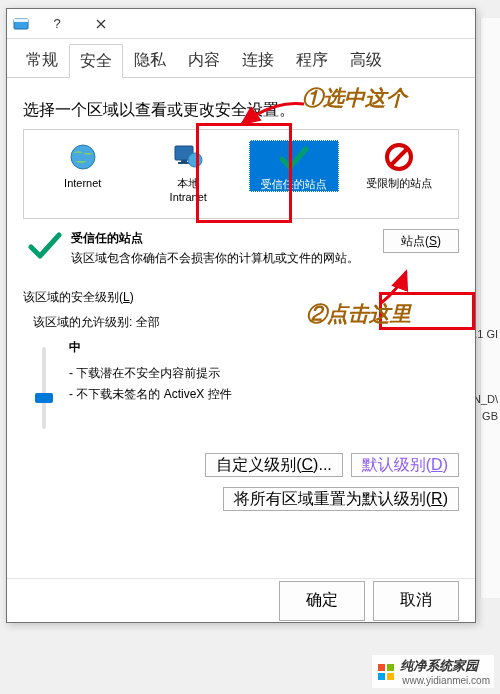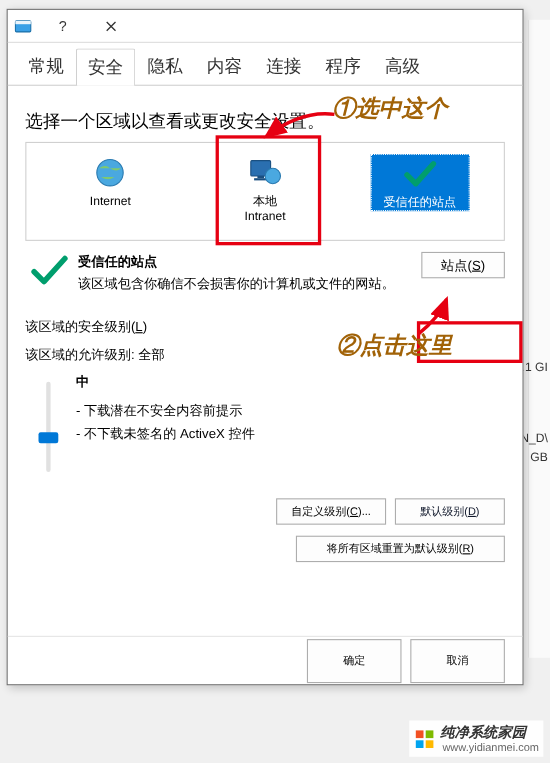--- a/index.html
+++ b/index.html
@@ -20,31 +20,31 @@
   .zone-item.selected { background: #0078d7; color: #fff; border: 1px dotted #fff; }
   .zone-box-outer { position: relative; }
   .red-box1 { position: absolute; border: 3px solid #e60012; pointer-events: none; }
   .desc-row { display: flex; align-items: flex-start; margin-top: 8px; }
   .check-icon { width: 36px; margin: 0 8px 0 4px; }
   .desc-text { flex: 1; font-size: 12px; line-height: 1.5; padding-right: 8px; }
   .desc-text .bold { font-weight: bold; margin-bottom: 2px; }
   .sites-btn { margin-left: auto; min-width: 76px; height: 24px; border: 1px solid #adadad; background: #fdfdfd; font-size: 12px; padding: 0 10px; cursor: pointer; }
   .sec-level { margin-top: 22px; font-size: 12px; }
   .sec-level .heading { margin-bottom: 8px; }
-  .sec-level .allow { margin-bottom: 6px; }
+  .sec-level .allow { margin-left: 10px; margin-bottom: 6px; }
   .slider-row { display: flex; margin-left: 10px; }
   .slider-col { width: 22px; display: flex; flex-direction: column; align-items: center; padding-top: 6px; }
   .slider-track { width: 4px; height: 82px; background: #e1e1e1; border-radius: 2px; position: relative; margin-top: 4px; }
   .slider-thumb { position: absolute; width: 18px; height: 10px; background: #0078d7; left: -7px; border-radius: 2px; }
   .slider-text { margin-left: 14px; line-height: 1.8; font-size: 12px; }
   .slider-text .level { font-weight: bold; margin-bottom: 4px; }
   .btn-row { display: flex; justify-content: flex-end; gap: 8px; margin-top: 24px; }
   .btn-row2 { display: flex; justify-content: flex-end; margin-top: 10px; }
-  .btn { min-width: 100px; height: 24px; border: 1px solid #adadad; background: #fdfdfd; font-size: 10px; padding: 0 10px; cursor: pointer; }
-  .btn.disabled { color: #0f172a; cursor: default; }
+  .btn { min-width: 100px; height: 24px; border: 1px solid #adadad; background: #fdfdfd; font-size: 16px; padding: 0 10px; cursor: pointer; }
+  .btn.disabled { color: #8b5cf6; cursor: default; }
   .footer { height: 44px; display: flex; align-items: center; justify-content: flex-end; gap: 8px; padding: 0 16px; border-top: 1px solid #e5e5e5; }
   .footer .btn { min-width: 86px; height: 40px; }
   .annot { position: absolute; color: #a16207; font-size: 21px; font-weight: bold; pointer-events: none; font-style: italic; }
   .arrow { position: absolute; pointer-events: none; }
   .bg-strip { position: absolute; right: 0; top: 18px; width: 20px; height: 580px; background: #fafafa; border-left: 1px solid #e5e5e5; }
   .bg-text { position: absolute; right: 2px; font-size: 11px; color: #333; }
   .watermark { position: absolute; right: 6px; bottom: 6px; display: flex; align-items: center; font-size: 13px; color: #333; background: rgba(255,255,255,0.9); padding: 2px 4px; }
   .watermark .wm-icon { width: 20px; height: 20px; margin-right: 4px; }
   .watermark .sub { font-size: 10px; color: #666; margin-left: 2px; }
   .underline { text-decoration: underline; }
@@ -111,20 +111,29 @@
 Intranet</div>
         </div>
         <div class="zone-item selected">
           <div class="zicon">
             <svg width="32" height="30" viewBox="0 0 32 30">
                 <path d="M4 16 L12 24 L28 6" stroke="#009e6d" stroke-width="5" fill="none" stroke-linecap="round" stroke-linejoin="round"></path>
               </svg>
           </div>
           <div>受信任的站点</div>
         </div>
+        <div class="zone-item">
+          <div class="zicon">
+            <svg width="28" height="28" viewBox="0 0 28 28">
+                <circle cx="14" cy="14" r="12" fill="none" stroke="#d40000" stroke-width="4"></circle>
+                <line x1="6" y1="22" x2="22" y2="6" stroke="#d40000" stroke-width="4"></line>
+              </svg>
+          </div>
+          <div>受限制的站点</div>
+        </div>
       </div>
       <div class="red-box1" style="left:173px; top:-6px; width:96px; height:100px;"></div>
     </div>
 
     <div class="desc-row">
       <div class="check-icon">
         <svg width="36" height="34" viewBox="0 0 36 34">
             <path d="M4 18 L13 27 L32 6" stroke="#009e6d" stroke-width="5" fill="none" stroke-linecap="round" stroke-linejoin="round"></path>
           </svg>
       </div>

